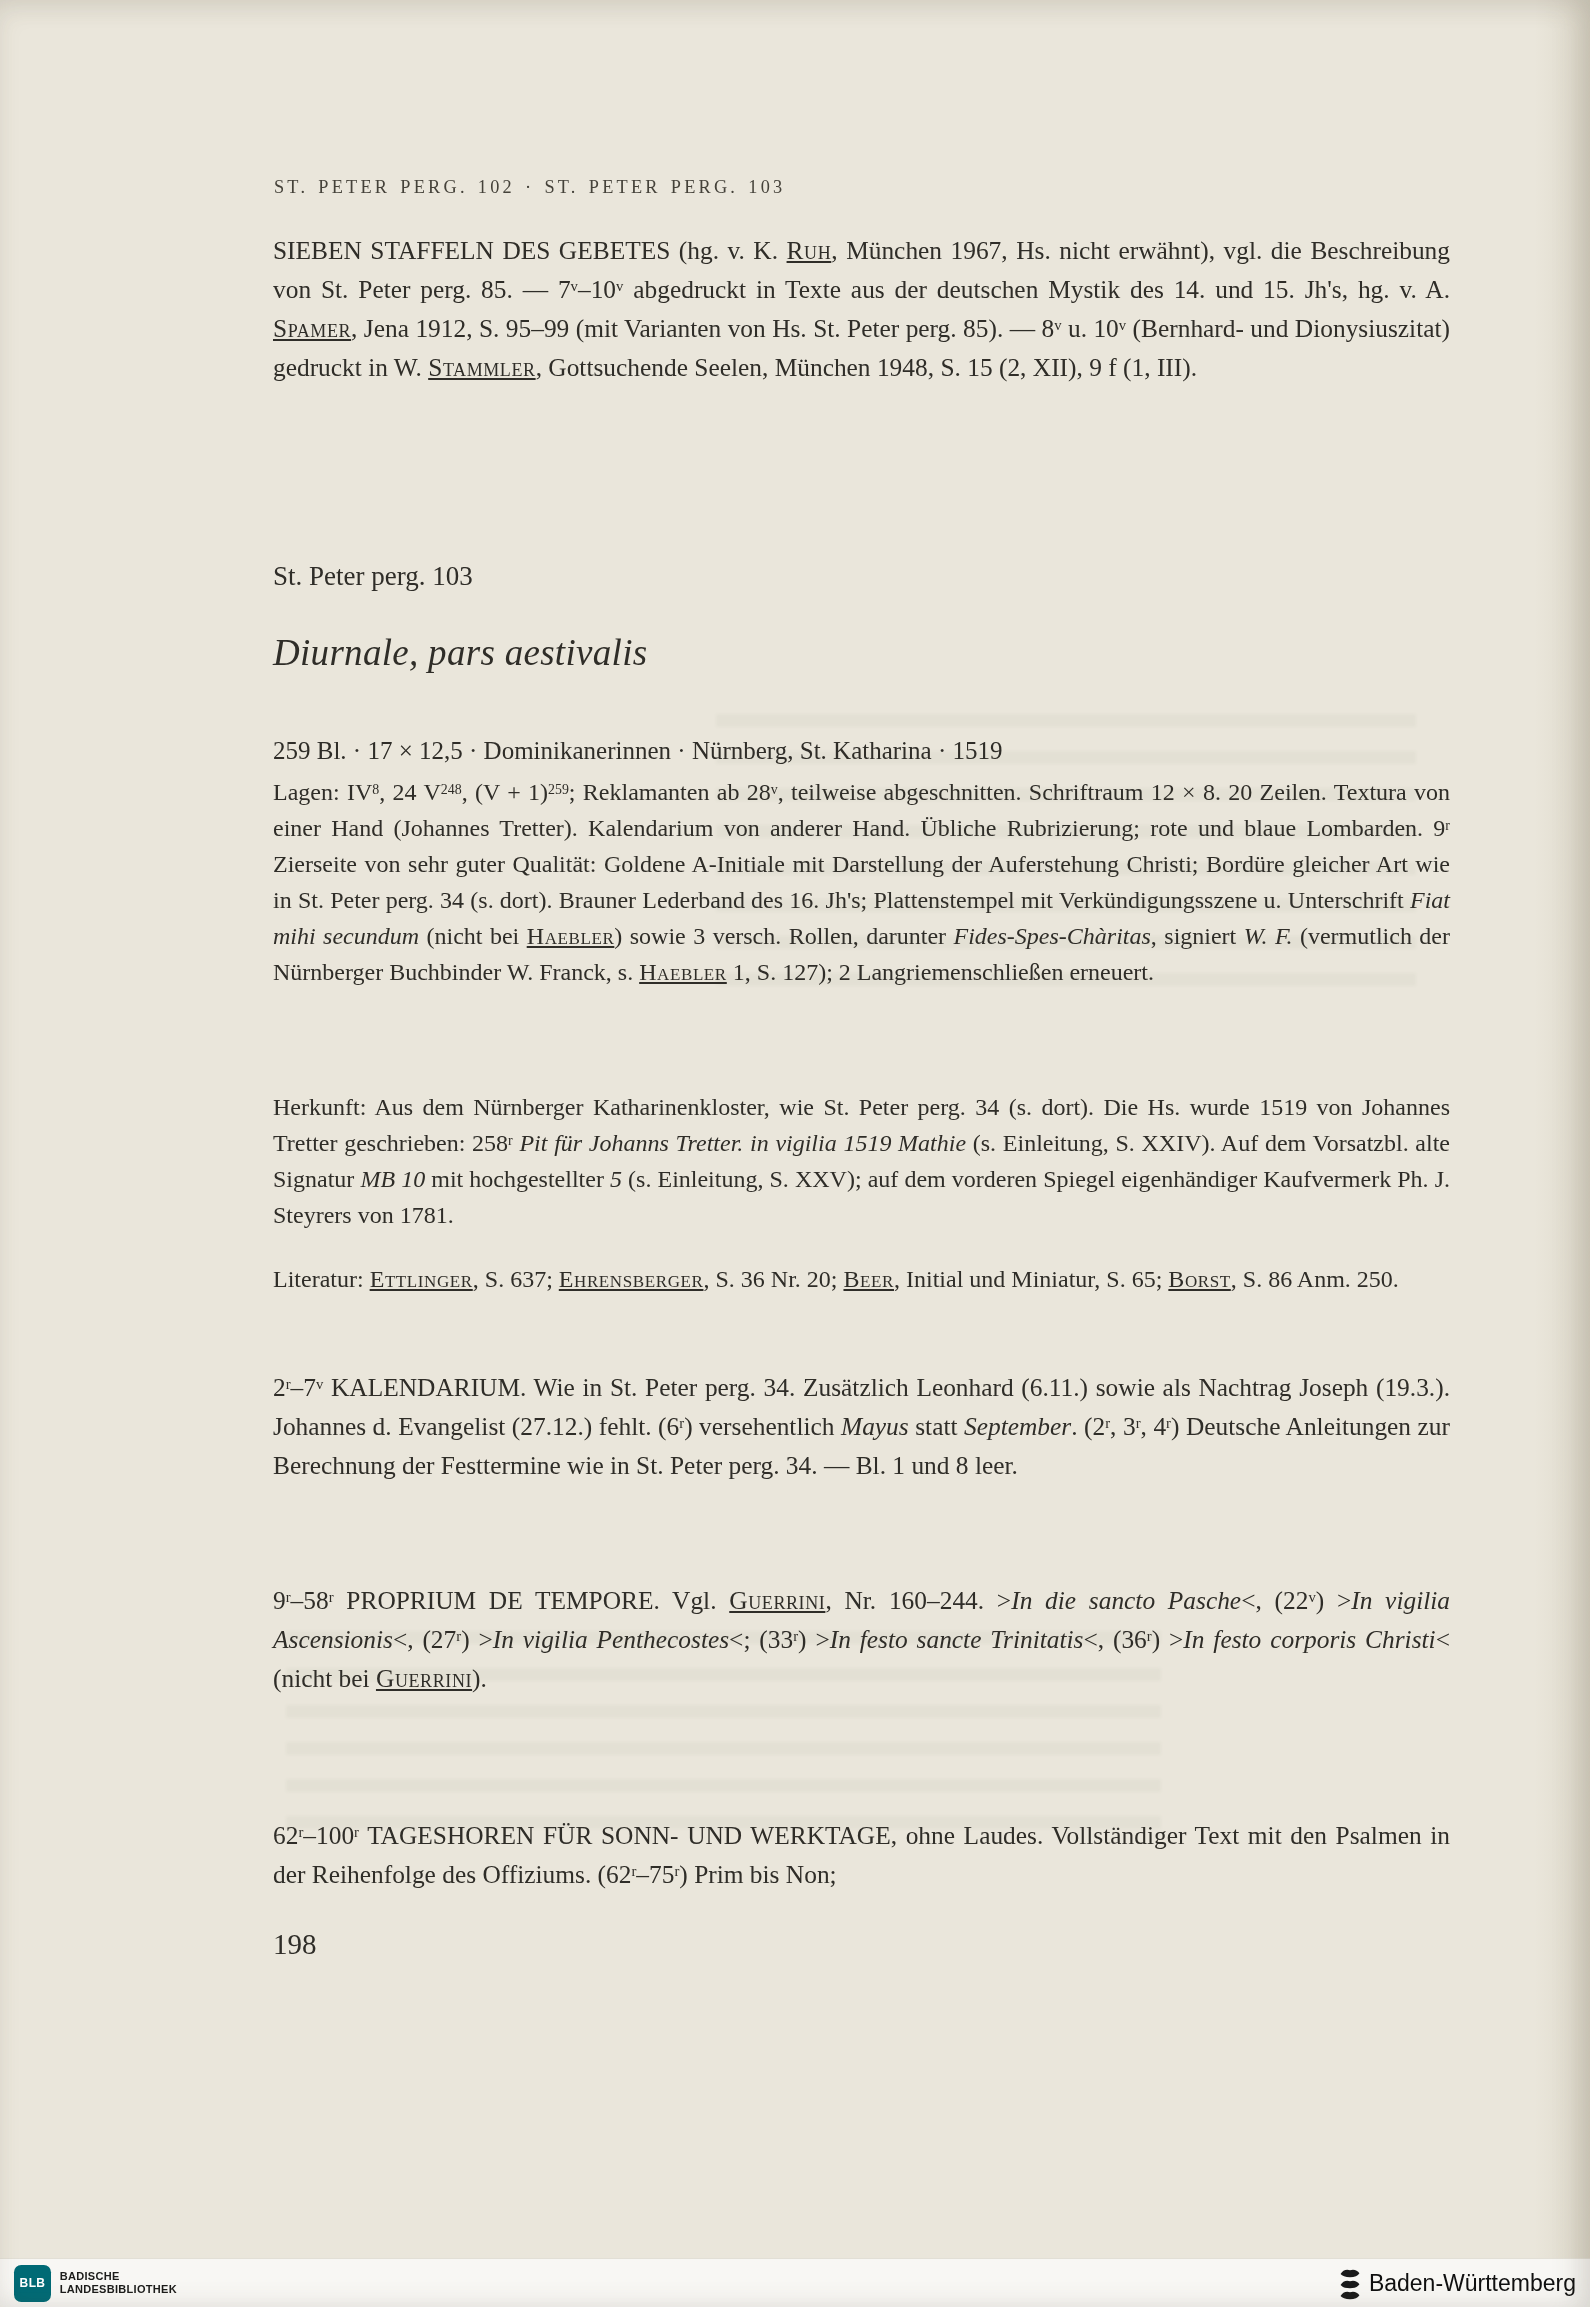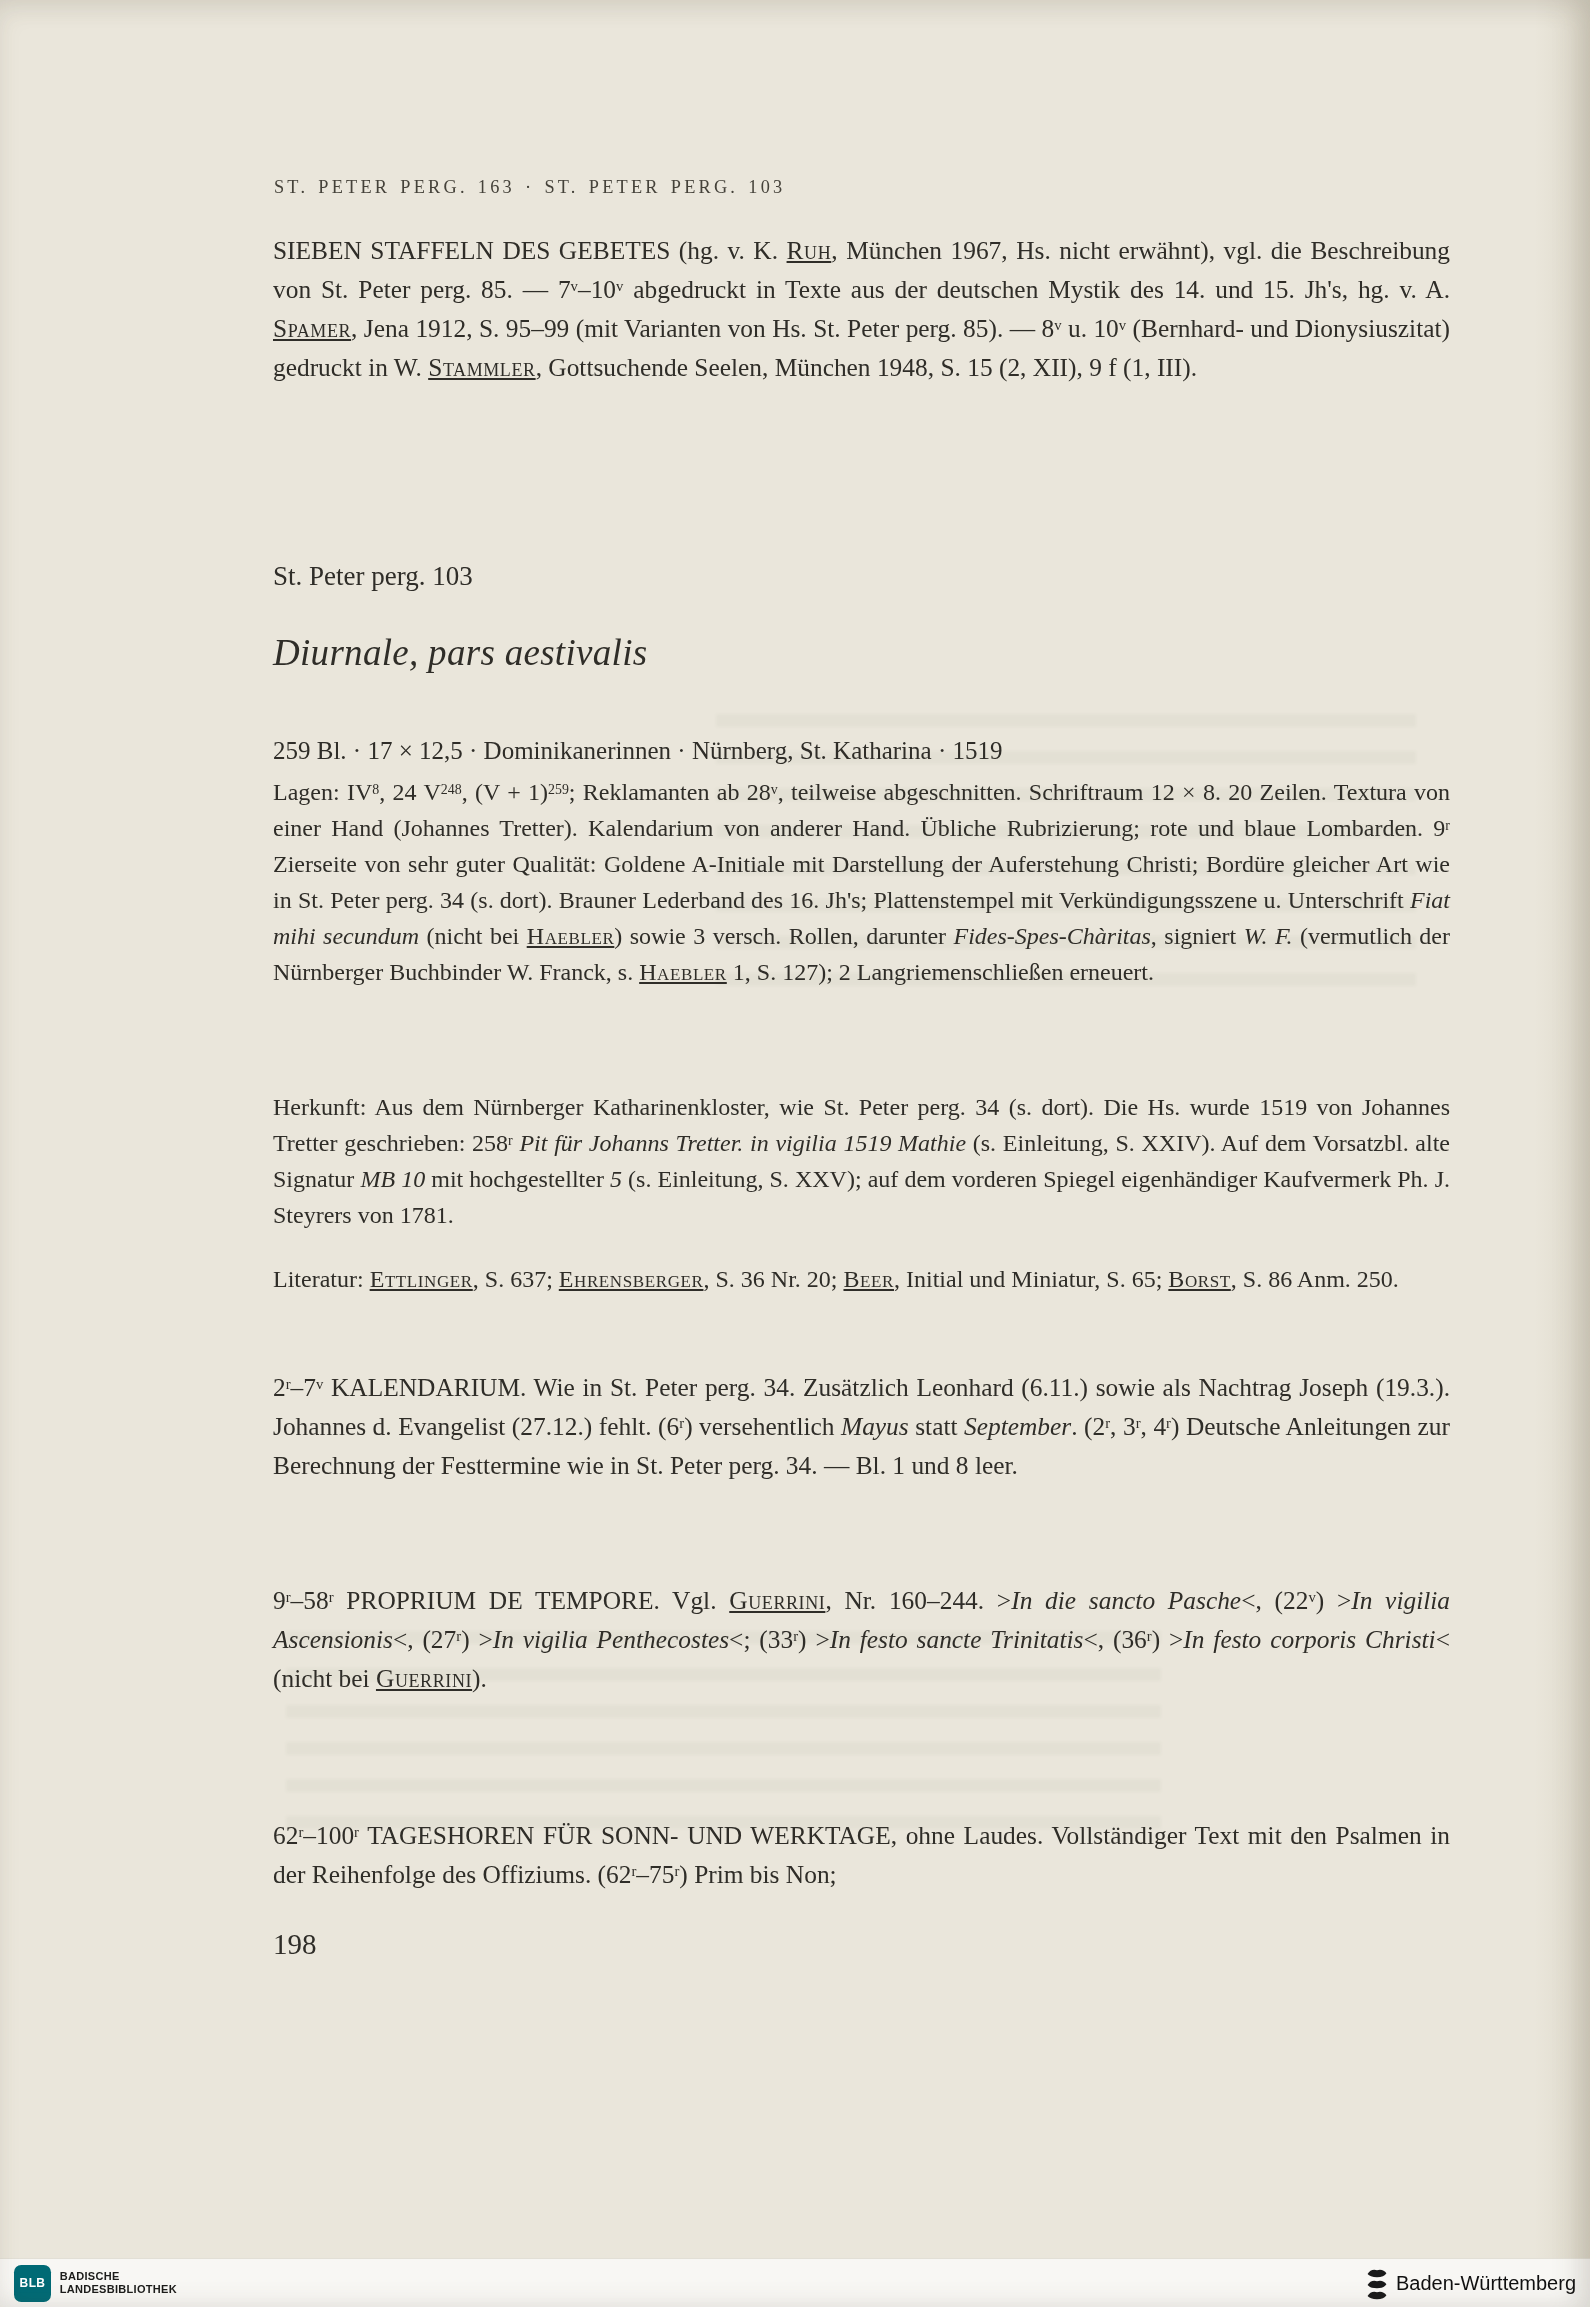--- a/index.html
+++ b/index.html
@@ -61,31 +61,31 @@
   }
   .footer-left { display: flex; align-items: center; gap: 8.7px; }
   .blb-logo {
     width: 37px; height: 37px; border-radius: 7.2px; background: #006a75;
     color: #ffffff; display: flex; align-items: center; justify-content: center;
     font-weight: bold; font-size: 12px; letter-spacing: 0.4px;
   }
   .library-name { font-size: 11px; font-weight: bold; line-height: 13.5px; color: #1c1c1a; letter-spacing: 0.3px; }
   .footer-right { display: flex; align-items: center; gap: 8px; }
   .bw-arms svg { display: block; }
-  .bw-name { font-size: 20px; color: #101010; }
+  .bw-name { font-size: 23px; color: #101010; }
 </style>
 </head>
 <body>
 
 <div class="scan">
 
   <div class="ghost ghost1"></div>
   <div class="ghost ghost2"></div>
 
-  <div class="running-head">ST. PETER PERG. 163 · ST. PETER PERG. 103</div>
+  <div class="running-head">ST. PETER PERG. 102 · ST. PETER PERG. 103</div>
 
   <p class="para body-lg p-prev">SIEBEN STAFFELN DES GEBETES (hg. v. K. <span class="sc">Ruh</span>, München 1967, Hs. nicht erwähnt), vgl. die Beschreibung von St. Peter perg. 85. — 7<sup>v</sup>–10<sup>v</sup> abgedruckt in Texte aus der deutschen Mystik des 14. und 15. Jh's, hg. v. A. <span class="sc">Spamer</span>, Jena 1912, S. 95–99 (mit Varianten von Hs. St. Peter perg. 85). — 8<sup>v</sup> u. 10<sup>v</sup> (Bernhard- und Dionysiuszitat) gedruckt in W. <span class="sc">Stammler</span>, Gottsuchende Seelen, München 1948, S. 15 (2, XII), 9 f (1, III).</p>
 
   <h2 class="shelfmark">St. Peter perg. 103</h2>
 
   <h1 class="title">Diurnale, pars aestivalis</h1>
 
   <div class="meta">259 Bl. · 17 × 12,5 · Dominikanerinnen · Nürnberg, St. Katharina · 1519</div>
 
   <p class="para body-sm p-lagen">Lagen: IV<sup>8</sup>, 24 V<sup>248</sup>, (V + 1)<sup>259</sup>; Reklamanten ab 28<sup>v</sup>, teilweise abgeschnitten. Schriftraum 12 × 8. 20 Zeilen. Textura von einer Hand (Johannes Tretter). Kalendarium von anderer Hand. Übliche Rubrizierung; rote und blaue Lombarden. 9<sup>r</sup> Zierseite von sehr guter Qualität: Goldene A-Initiale mit Darstellung der Auferstehung Christi; Bordüre gleicher Art wie in St. Peter perg. 34 (s. dort). Brauner Lederband des 16. Jh's; Plattenstempel mit Verkündigungsszene u. Unterschrift <i>Fiat mihi secundum</i> (nicht bei <span class="sc">Haebler</span>) sowie 3 versch. Rollen, darunter <i>Fides-Spes-Chàritas</i>, signiert <i>W. F.</i> (vermutlich der Nürnberger Buchbinder W. Franck, s. <span class="sc">Haebler</span> 1, S. 127); 2 Langriemenschließen erneuert.</p>

